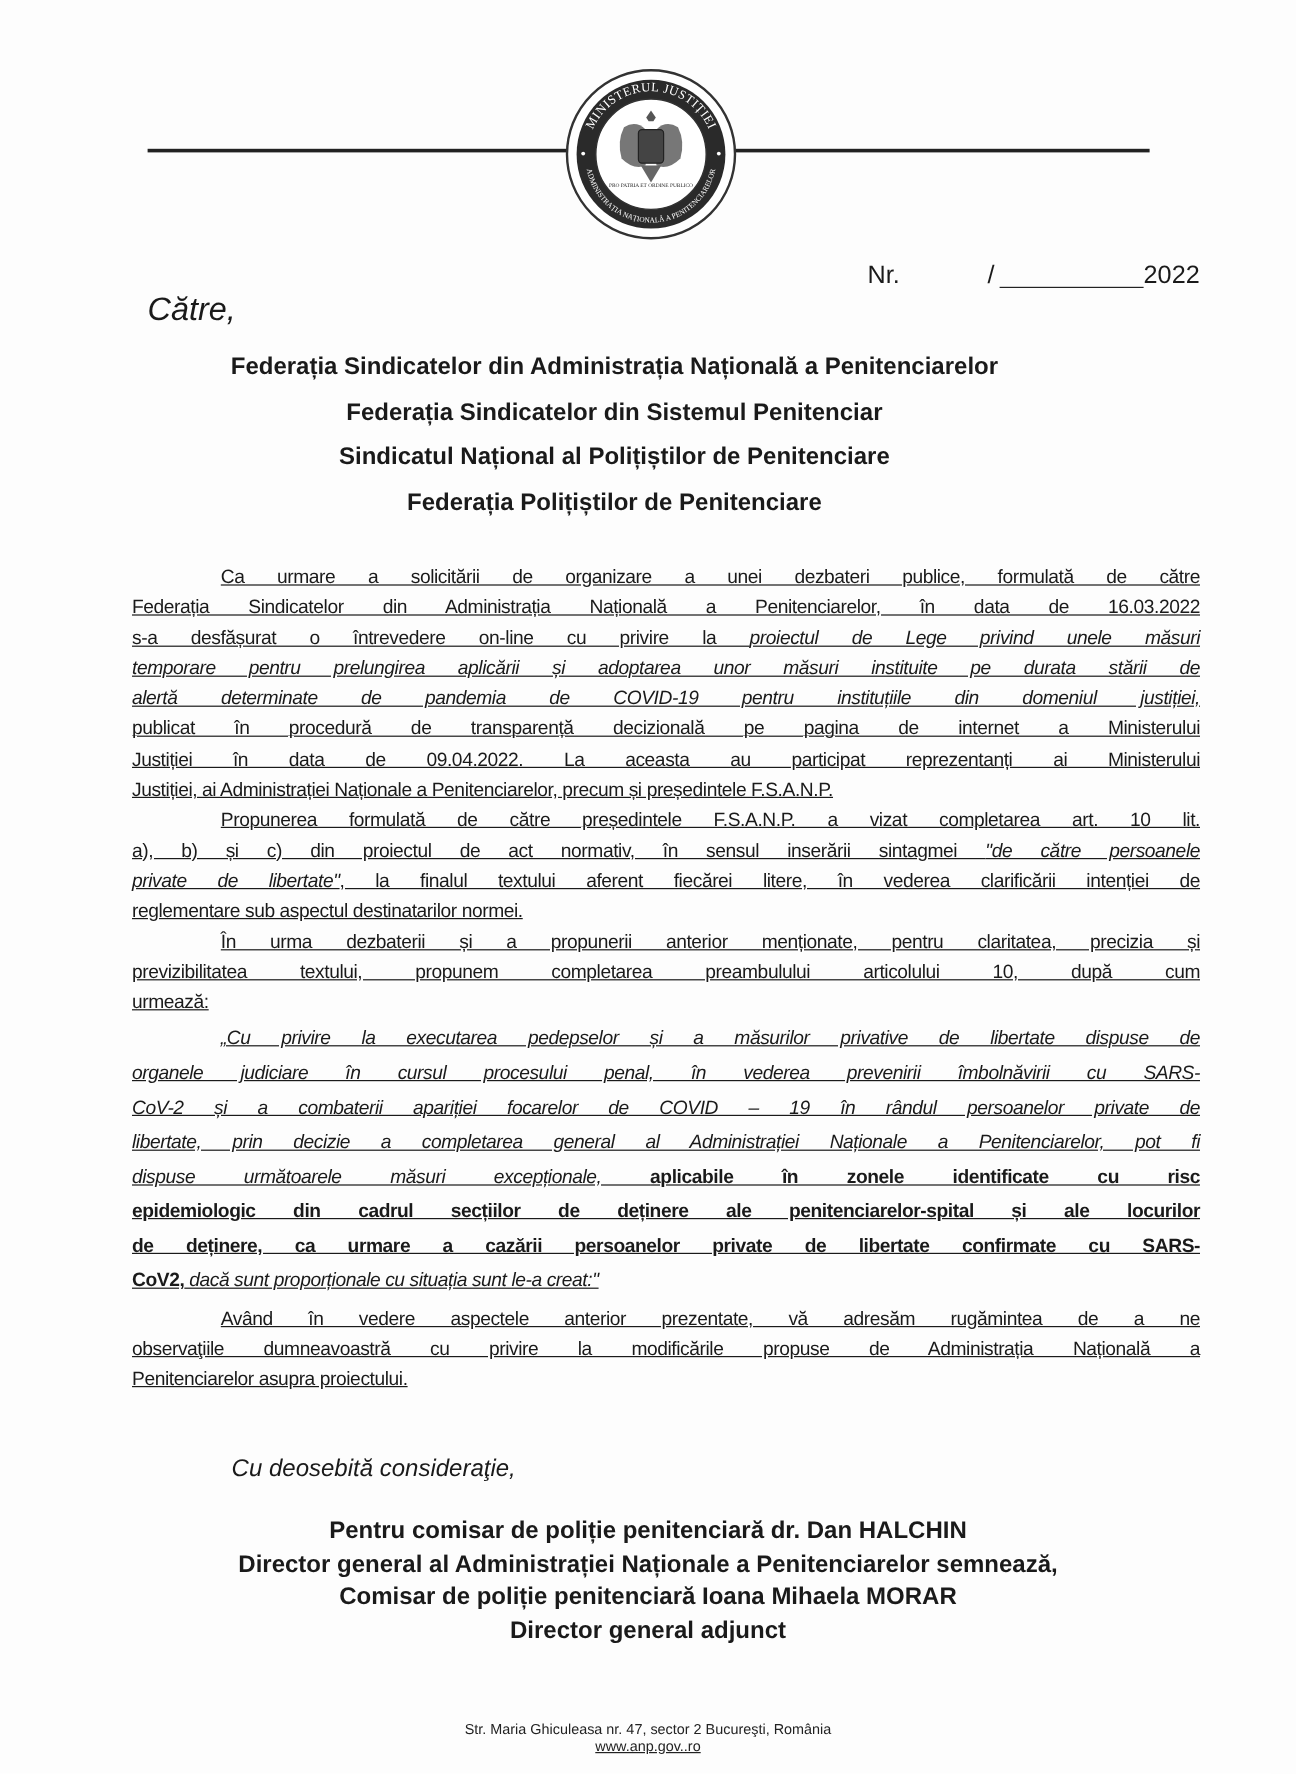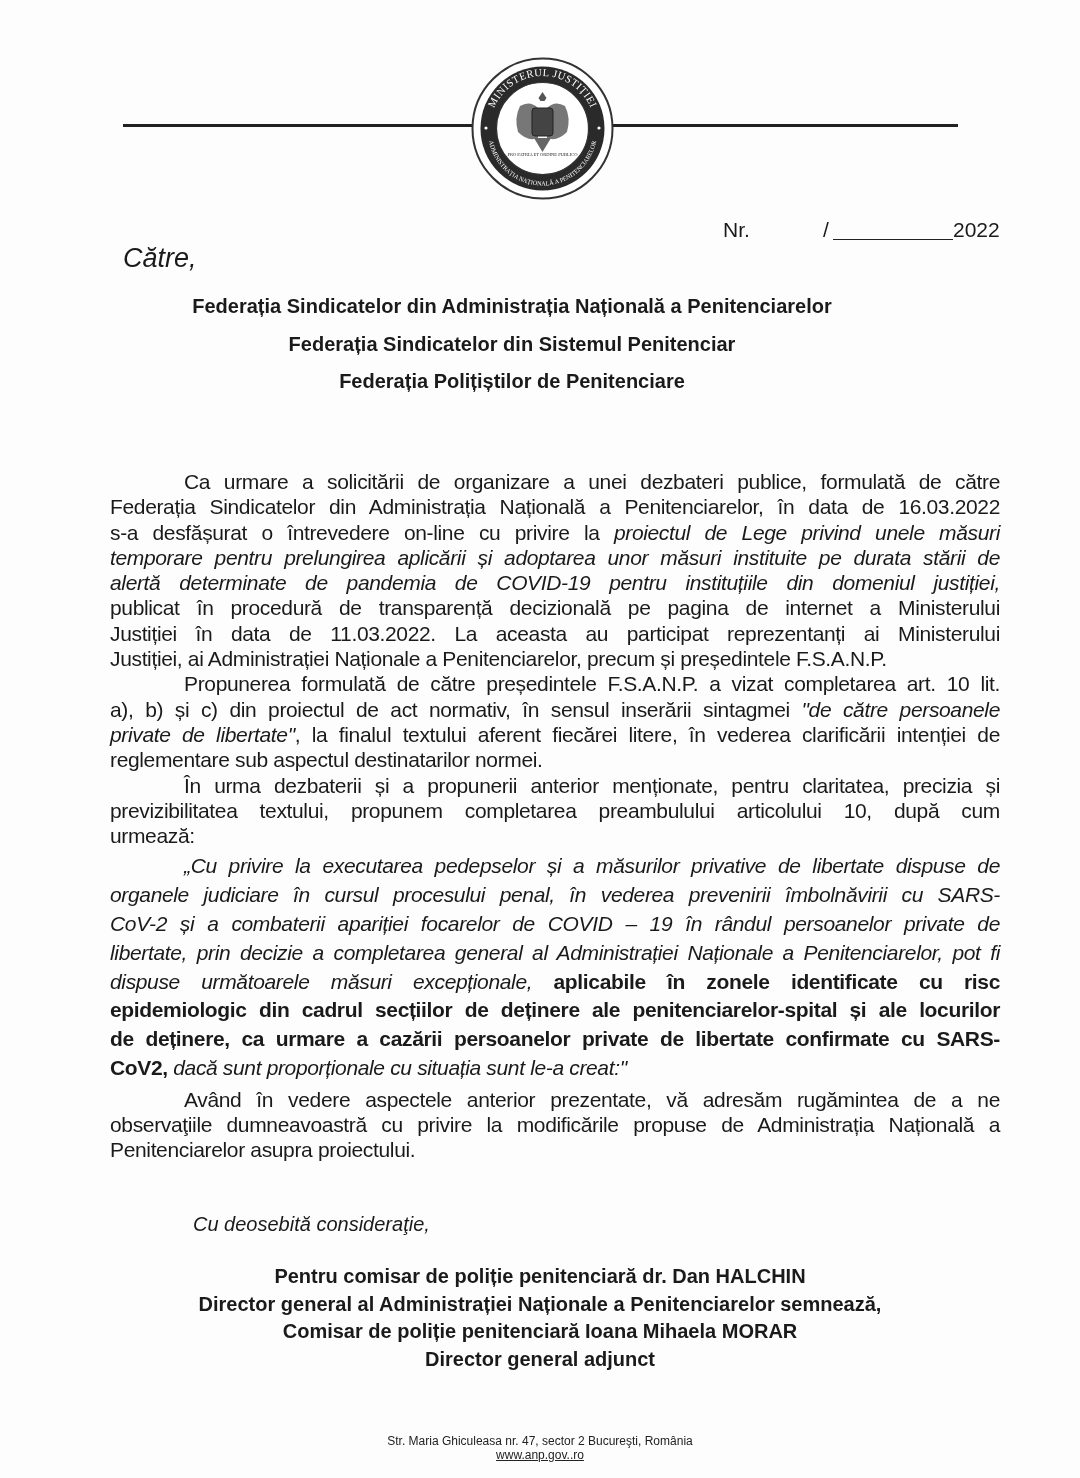--- a/index.html
+++ b/index.html
@@ -11,22 +11,22 @@
   .rule.right { left: 608px; width: 350px; }
   .seal { position: absolute; left: 470px; top: 56px; width: 145px; height: 145px; }
   .nr { position: absolute; top: 218px; left: 723px; font-size: 21px; }
   .nr .slash { position: absolute; left: 100px; }
   .nr .blank { position: absolute; left: 110px; top: 21px; width: 120px; border-bottom: 1.5px solid #222; }
   .nr .year { position: absolute; left: 230px; }
   .catre { position: absolute; top: 243px; left: 123px; font-size: 27px; font-style: italic; }
   .recips { position: absolute; top: 292px; left: 0; width: 1024px; text-align: center; }
   .recips div { font-size: 20px; font-weight: bold; height: 37.5px; line-height: 28px; }
   .body { position: absolute; left: 110px; top: 469px; width: 890px; }
-  .ln { display: block; height: 25.3px; line-height: 25.3px; font-size: 21px; white-space: nowrap;
-        text-align: justify; text-align-last: justify; }
+  .ln { display: block; height: 25.3px; line-height: 25.3px; font-size: 16px; white-space: nowrap;
+        text-align: justify; text-align-last: justify; text-decoration: underline; }
   .ln.last { text-align-last: left; }
   .ln.ind { padding-left: 74px; }
   .ln.q { font-style: italic; height: 28.8px; line-height: 28.8px; }
   .gap-q { height: 4px; }
   .i { font-style: italic; }
   .b { font-weight: bold; }
   .closing { position: absolute; top: 1213px; left: 193px; font-size: 20px; font-style: italic; }
   .sign { position: absolute; top: 1263px; left: 0; width: 1080px; text-align: center; }
   .sign div { font-size: 20px; font-weight: bold; line-height: 27.5px; }
   .footer { position: absolute; top: 1434px; left: 0; width: 1080px; text-align: center; font-size: 12px; color: #222; line-height: 14px; }
@@ -70,32 +70,33 @@
     <span class="slash">/</span>
     <span class="blank"></span>
     <span class="year">2022</span>
   </div>
 
   <div class="catre">Către,</div>
 
   <div class="recips">
     <div>Federația Sindicatelor din Administrația Națională a Penitenciarelor</div>
     <div>Federația Sindicatelor din Sistemul Penitenciar</div>
+    <div>Sindicatul Național al Polițiștilor de Penitenciare</div>
     <div>Federația Polițiștilor de Penitenciare</div>
   </div>
 
   <div class="body">
 
     <span class="ln ind" style="letter-spacing: -0.35px;">Ca urmare a solicitării de organizare a unei dezbateri publice, formulată de către</span>
     <span class="ln" style="letter-spacing: -0.35px;">Federația Sindicatelor din Administrația Națională a Penitenciarelor, în data de 16.03.2022</span>
     <span class="ln" style="letter-spacing: -0.35px;"><span>s-a desfășurat o întrevedere on-line cu privire la </span><span class="i">proiectul de Lege privind unele măsuri</span></span>
     <span class="ln i" style="letter-spacing: -0.35px;">temporare pentru prelungirea aplicării și adoptarea unor măsuri instituite pe durata stării de</span>
     <span class="ln i" style="letter-spacing: -0.35px;">alertă determinate de pandemia de COVID-19 pentru instituțiile din domeniul justiției,</span>
     <span class="ln" style="letter-spacing: -0.35px;">publicat în procedură de transparență decizională pe pagina de internet a Ministerului</span>
-    <span class="ln" style="letter-spacing: -0.35px;">Justiției în data de 11.03.2022. La aceasta au participat reprezentanți ai Ministerului</span>
+    <span class="ln" style="letter-spacing: -0.35px;">Justiției în data de 09.04.2022. La aceasta au participat reprezentanți ai Ministerului</span>
     <span class="ln last" style="letter-spacing: -0.35px;">Justiției, ai Administrației Naționale a Penitenciarelor, precum și președintele F.S.A.N.P.</span>
 
     <span class="ln ind" style="letter-spacing: -0.35px;">Propunerea formulată de către președintele F.S.A.N.P. a vizat completarea art. 10 lit.</span>
     <span class="ln" style="letter-spacing: -0.35px;"><span>a), b) și c) din proiectul de act normativ, în sensul inserării sintagmei </span><span class="i">"de către persoanele</span></span>
     <span class="ln" style="letter-spacing: -0.35px;"><span class="i">private de libertate"</span><span>, la finalul textului aferent fiecărei litere, în vederea clarificării intenției de</span></span>
     <span class="ln last" style="letter-spacing: -0.35px;">reglementare sub aspectul destinatarilor normei.</span>
 
     <span class="ln ind" style="letter-spacing: -0.35px;">În urma dezbaterii și a propunerii anterior menționate, pentru claritatea, precizia și</span>
     <span class="ln" style="letter-spacing: -0.35px;">previzibilitatea textului, propunem completarea preambulului articolului 10, după cum</span>
     <span class="ln last" style="letter-spacing: -0.35px;">urmează:</span>

